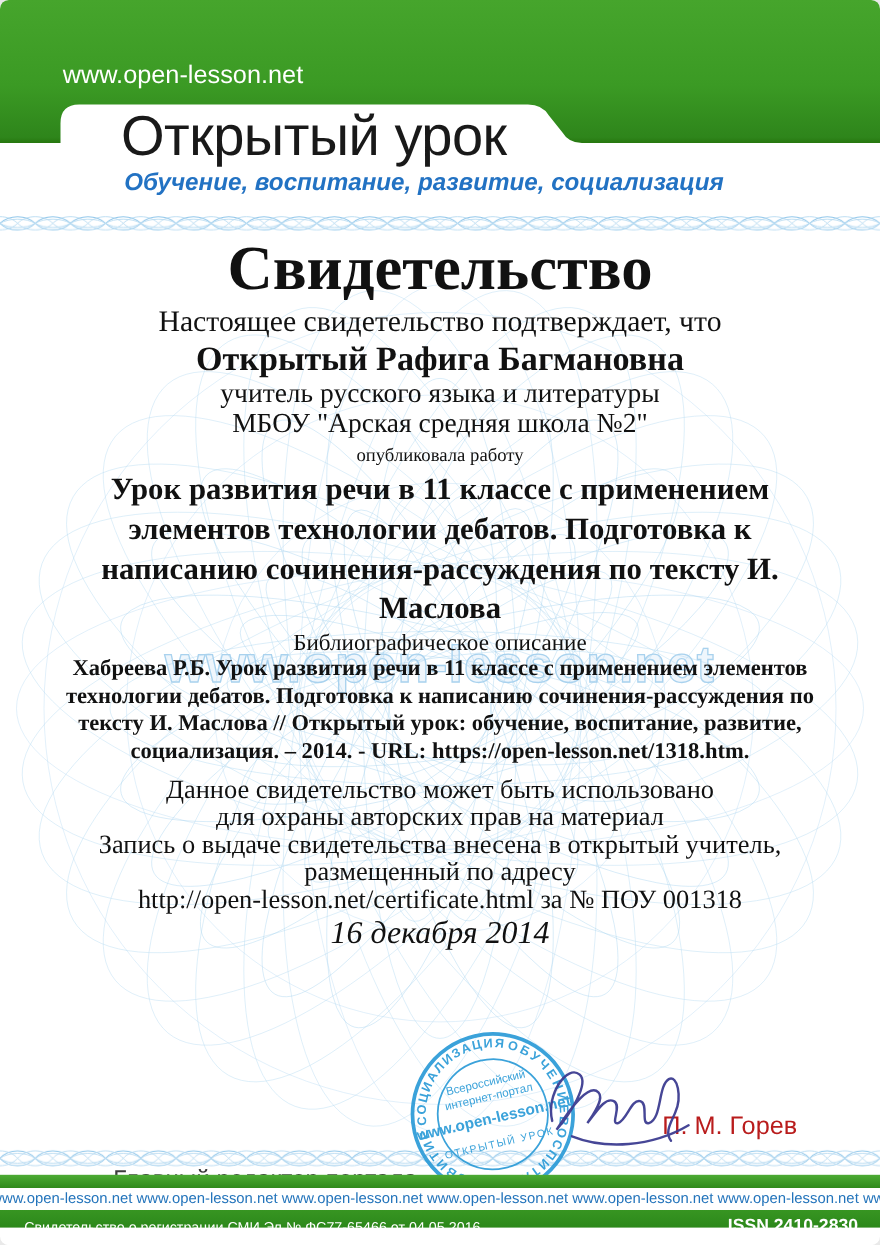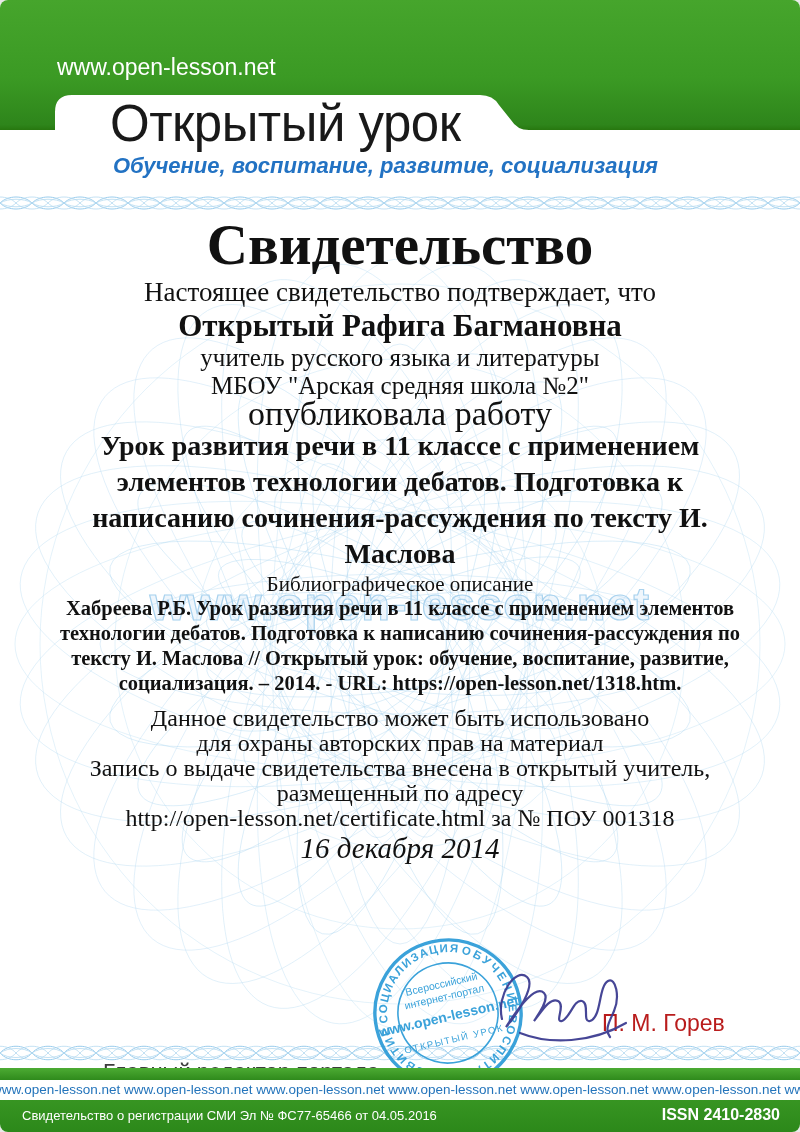--- a/index.html
+++ b/index.html
@@ -32,39 +32,39 @@
   }
   
   .content{position:relative;z-index:2;padding-top:214px;text-align:center;
     font-family:"Liberation Serif",serif;color:#111;}
   .content p{margin:0 auto;}
   .cert-title{margin:22px auto 0;font-size:57px;line-height:62px;font-weight:bold;}
   .cert-intro{margin-top:16px;font-size:27px;line-height:32px;}
   .cert-name{margin-top:14px;font-size:31px;line-height:36px;font-weight:bold;}
   .cert-role{margin-top:9px;font-size:25px;line-height:28px;}
   .cert-school{font-size:25px;line-height:28px;}
-  .cert-action{margin-top:14px;font-size:34px;line-height:28px;}
+  .cert-action{margin-top:14px;font-size:17px;line-height:28px;}
   .work-title{margin-top:8px;font-size:28px;line-height:36px;font-weight:bold;max-width:690px;}
   .bib-label{margin-top:10px;font-size:21px;line-height:24px;}
   .bib-text{margin-top:7px;font-size:20.5px;line-height:25px;font-weight:bold;max-width:706px;}
   .note{font-size:24px;line-height:25px;max-width:764px;}
   .note.first{margin-top:10px;}
   .cert-date{margin-top:12px;font-size:29px;line-height:34px;font-style:italic;}
   
   .editor-label{position:absolute;left:103px;top:1020px;font-size:22px;color:#3c3c3c;z-index:3;margin-top:39px;}
   .editor-name{position:absolute;left:602px;top:1010px;font-size:23px;color:#b91c1c;z-index:3;}
   .stamp{position:absolute;left:368px;top:933px;z-index:3;transform:rotate(-13deg);opacity:.92;}
   .stamp text{fill:#2b9bd7;font-family:"Liberation Sans",sans-serif;}
   .sig{position:absolute;left:492px;top:955px;z-index:4;}
   
   .prefooter-bar{position:absolute;left:0;top:1068px;width:800px;height:12px;
     background:linear-gradient(180deg,#4cab33,#2f8a1c);z-index:5;}
   .url-strip{position:absolute;left:-8px;top:1080px;width:820px;height:20px;background:#fff;
     color:#2374bb;font-size:13.5px;font-weight:500;line-height:20px;white-space:nowrap;overflow:hidden;z-index:5;}
-  .footer{position:absolute;left:0;top:1100px;width:800px;height:32px;
+  .footer{position:absolute;left:0;top:1100px;width:800px;height:16px;
     background:linear-gradient(180deg,#379522,#2c881a);color:#fff;z-index:5;}
   .footer-reg{position:absolute;left:22px;top:8px;font-size:13px;}
   .footer-issn{position:absolute;right:20px;top:6px;font-size:16px;font-weight:bold;}
 </style>
 </head>
 <body>
 
 <div class="page">
 
   <div class="header">

